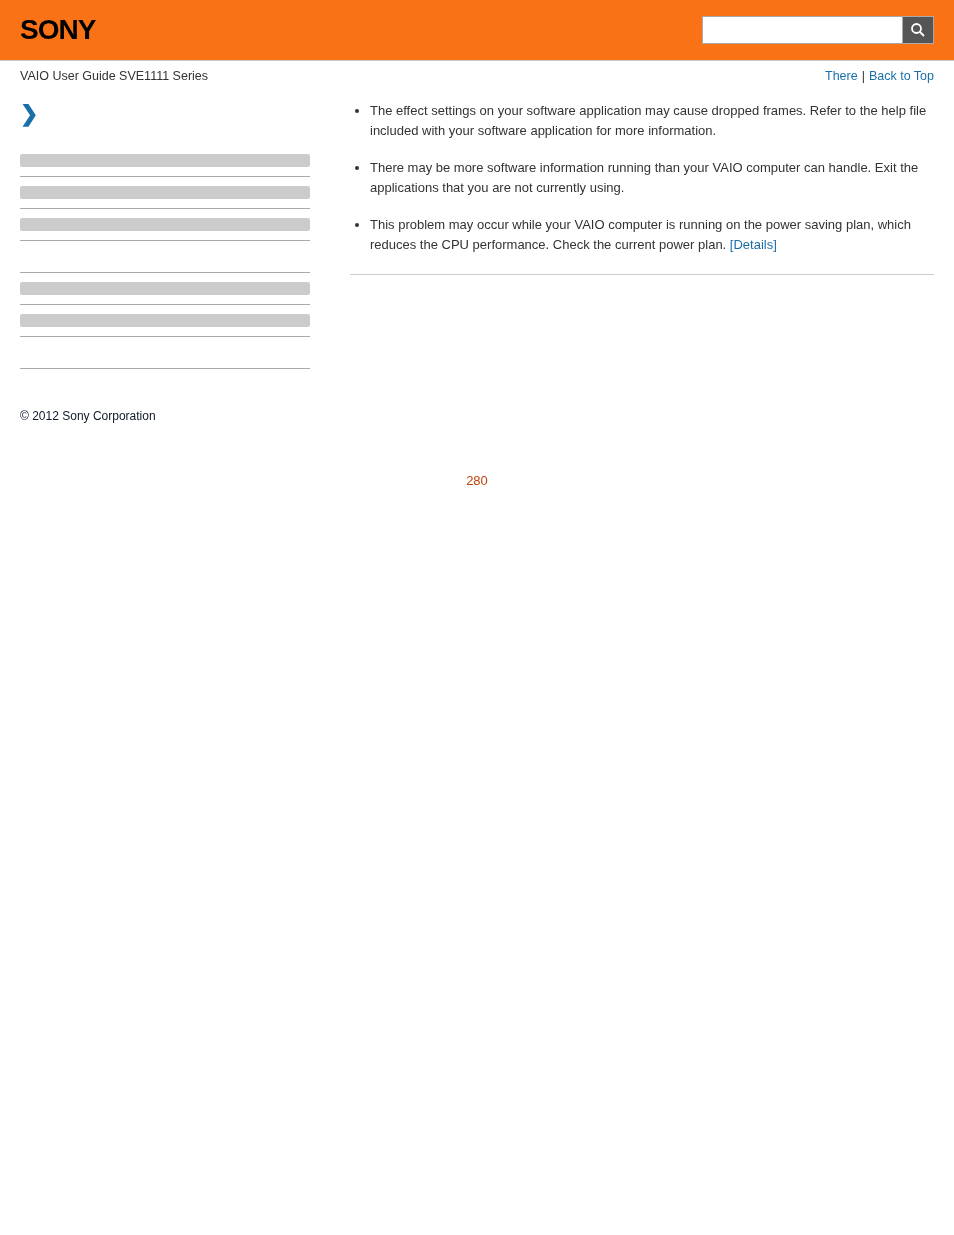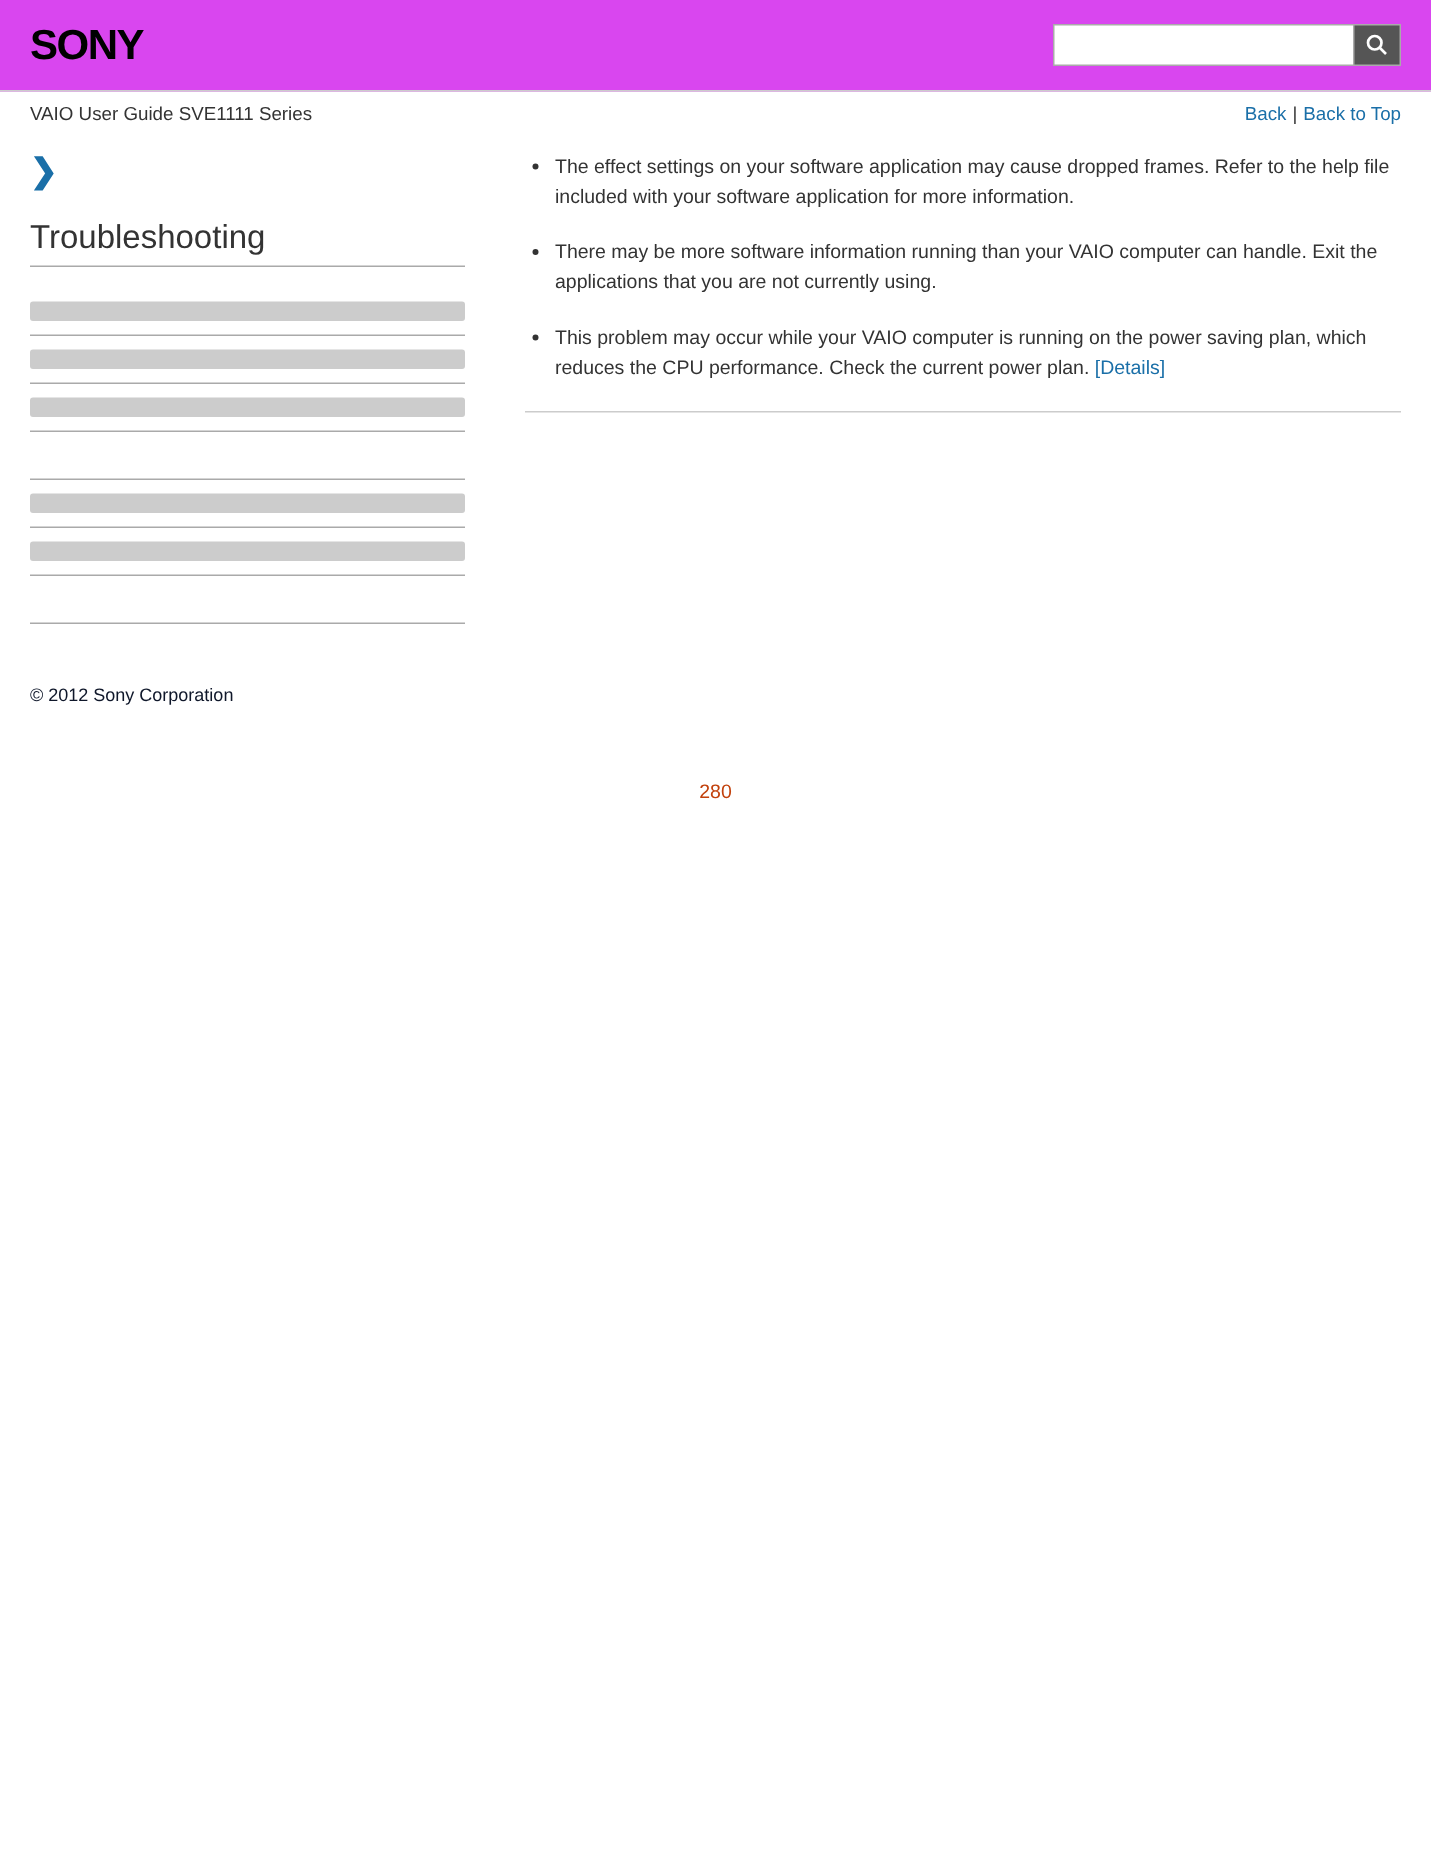--- a/index.html
+++ b/index.html
@@ -17,21 +17,21 @@
       min-height: 1235px;
     }
 
     
     .header {
       display: flex;
       align-items: center;
       justify-content: space-between;
       padding: 14px 20px 14px 20px;
       border-bottom: 1px solid #ccc;
-      background: #d946ef;
+      background: #f97316;
     }
 
     .sony-logo {
       font-size: 28px;
       font-weight: 900;
       color: #000;
       letter-spacing: -1px;
       font-family: Arial Black, Arial, sans-serif;
     }
 
@@ -208,33 +208,32 @@
         <circle cx="6.5" cy="6.5" r="4.5" stroke="white" stroke-width="1.8"></circle>
         <line x1="10" y1="10" x2="14" y2="14" stroke="white" stroke-width="1.8"></line>
       </svg>
     </button>
   </div>
 </div>
 
 <div class="nav-bar">
   <span class="nav-left">VAIO User Guide SVE1111 Series</span>
   <div class="nav-right">
-    <a class="nav-link">Back</a>
+    <a class="nav-link">There</a>
     <span class="nav-separator">|</span>
     <a class="nav-link">
       <span>Back to Top</span>
     </a>
   </div>
 </div>
 
 <div class="main-content">
 
   <div class="sidebar">
     <span class="chevron-icon">❯</span>
-    <h2 class="sidebar-title">Troubleshooting</h2>
     <div class="sidebar-links">
       <div class="sidebar-link-item">
         <div class="sidebar-link-placeholder"></div>
       </div>
       <div class="sidebar-link-item">
         <div class="sidebar-link-placeholder"></div>
       </div>
       <div class="sidebar-link-item">
         <div class="sidebar-link-placeholder"></div>
       </div>

